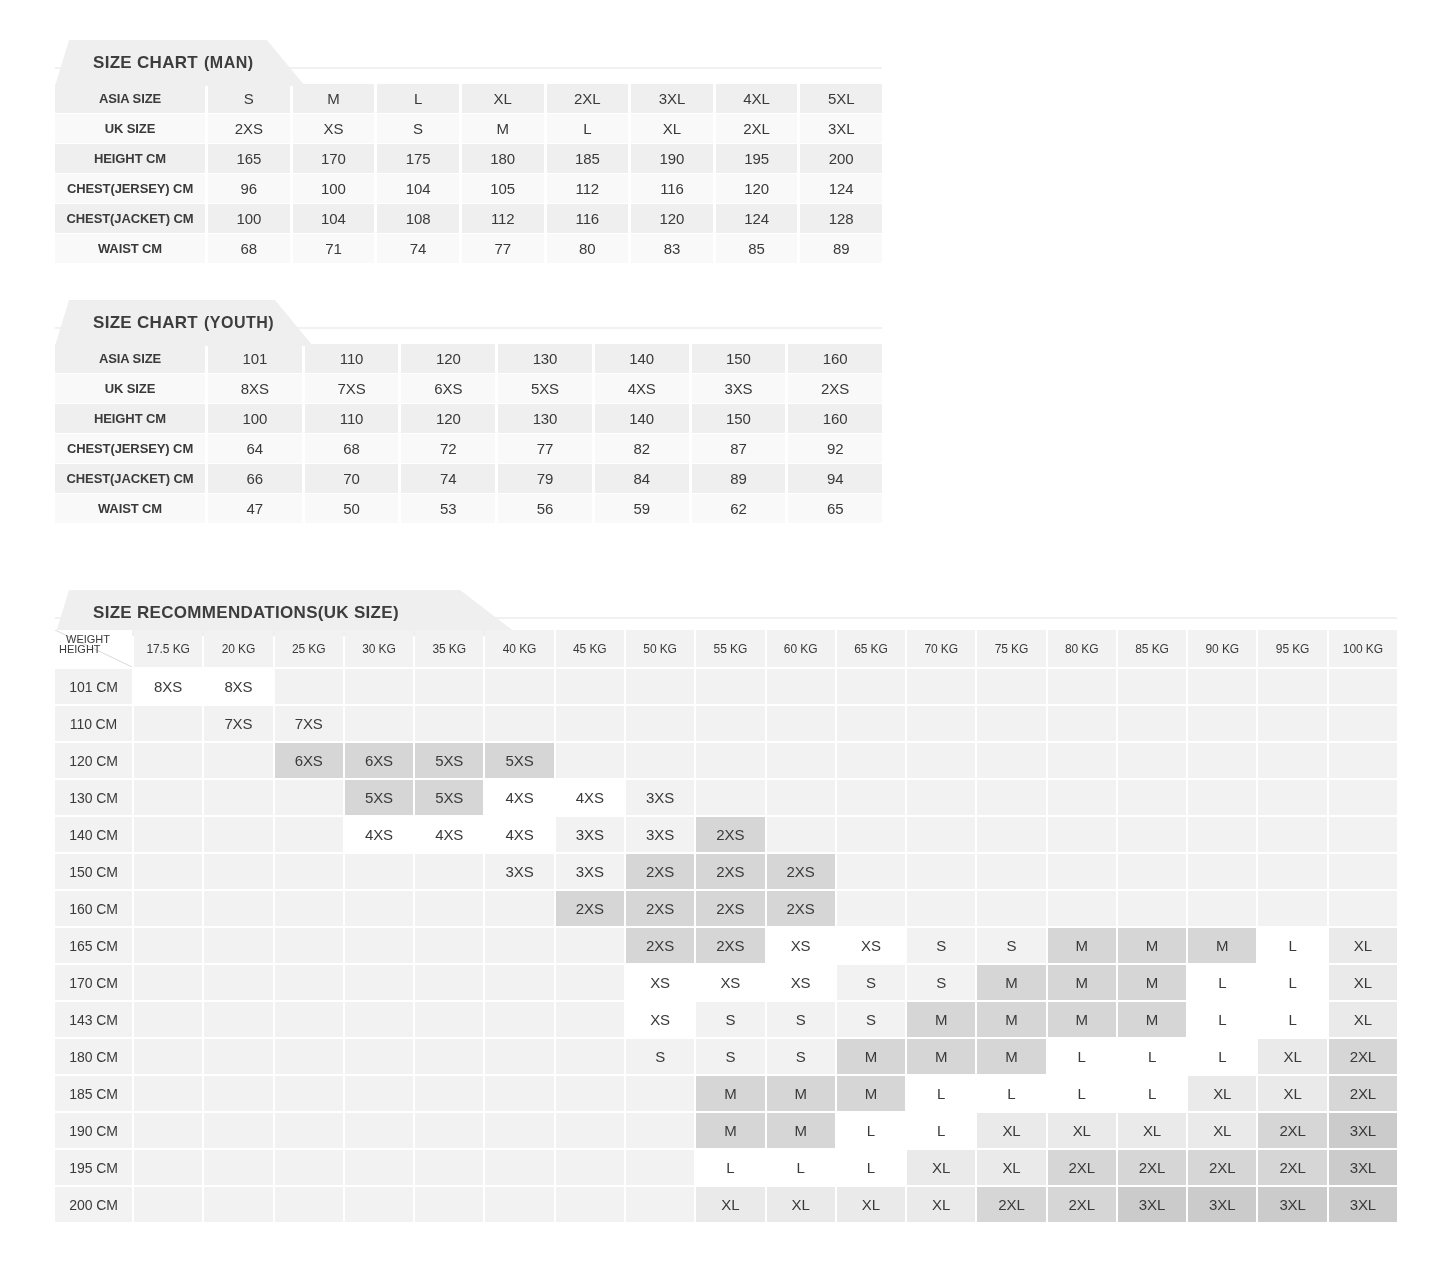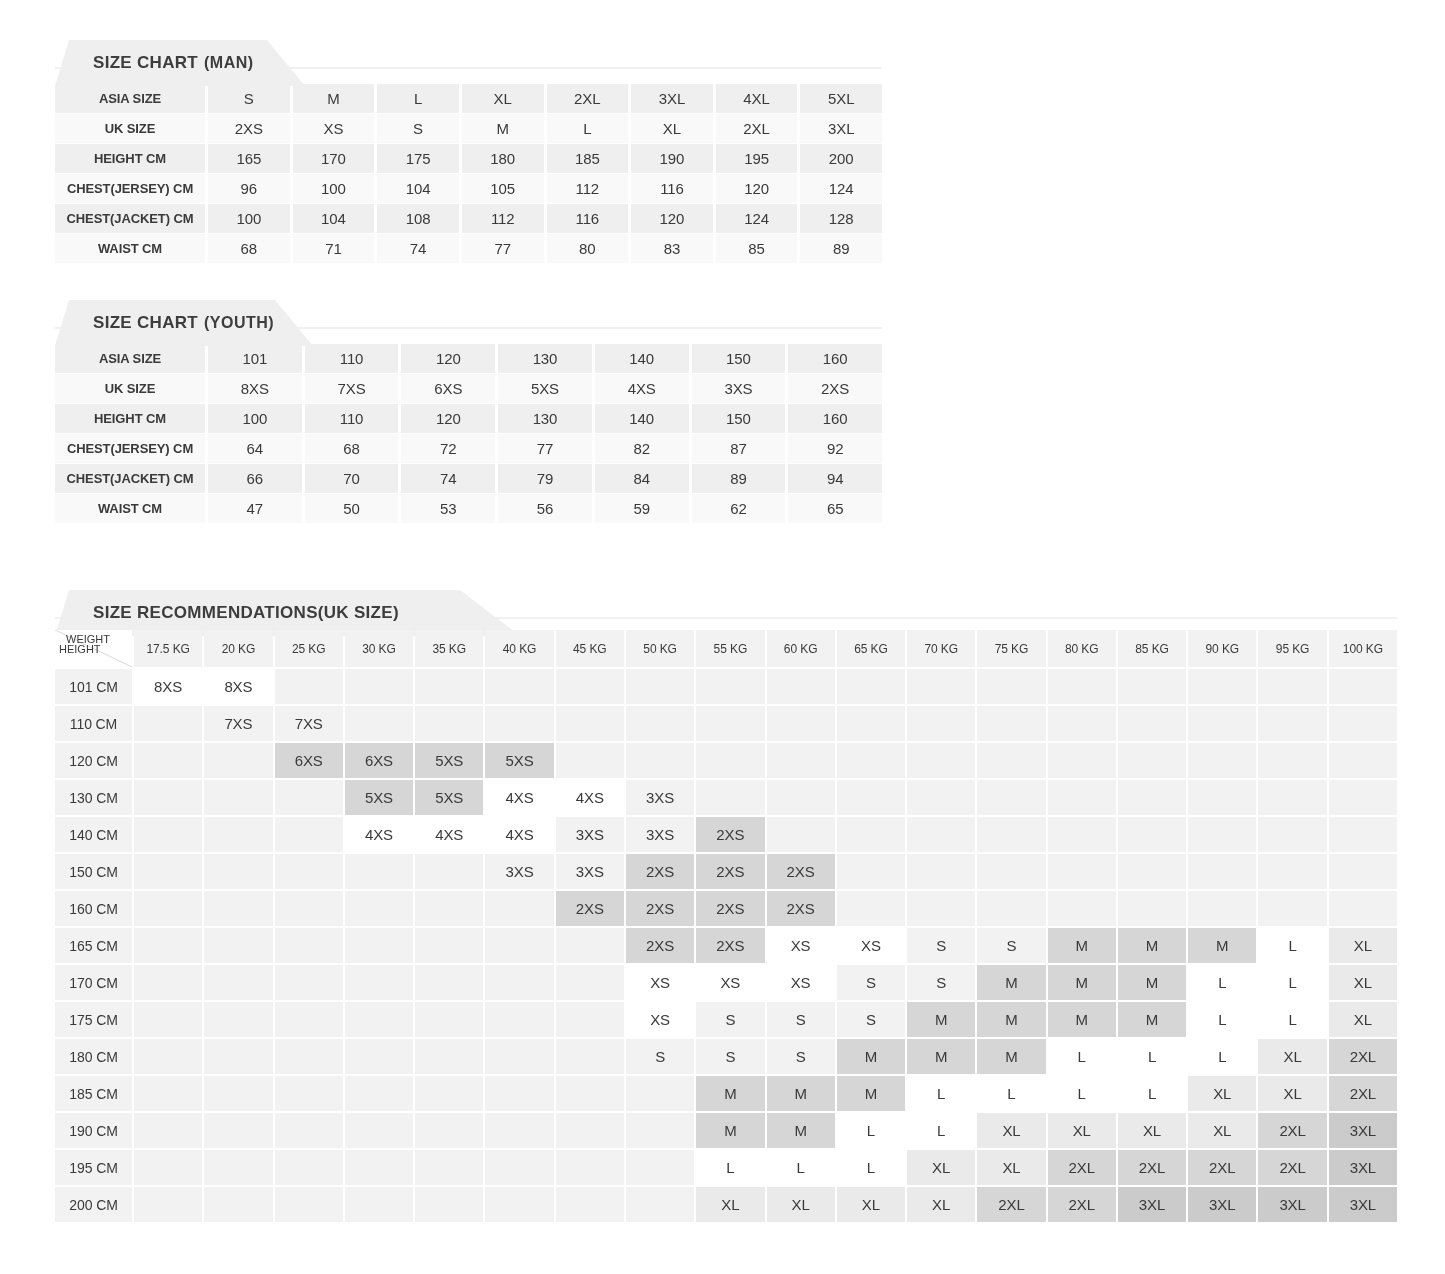--- a/index.html
+++ b/index.html
@@ -351,21 +351,21 @@
     <div class="c mx-c tw">XS</div>
     <div class="c mx-c tw">XS</div>
     <div class="c mx-c tf">S</div>
     <div class="c mx-c tf">S</div>
     <div class="c mx-c tg">M</div>
     <div class="c mx-c tg">M</div>
     <div class="c mx-c tg">M</div>
     <div class="c mx-c tw">L</div>
     <div class="c mx-c tw">L</div>
     <div class="c mx-c tm">XL</div>
-    <div class="c mx-lbl">175 CM</div>
+    <div class="c mx-lbl">143 CM</div>
     <div class="c mx-c"></div>
     <div class="c mx-c"></div>
     <div class="c mx-c"></div>
     <div class="c mx-c"></div>
     <div class="c mx-c"></div>
     <div class="c mx-c"></div>
     <div class="c mx-c"></div>
     <div class="c mx-c tw">XS</div>
     <div class="c mx-c tf">S</div>
     <div class="c mx-c tf">S</div>

